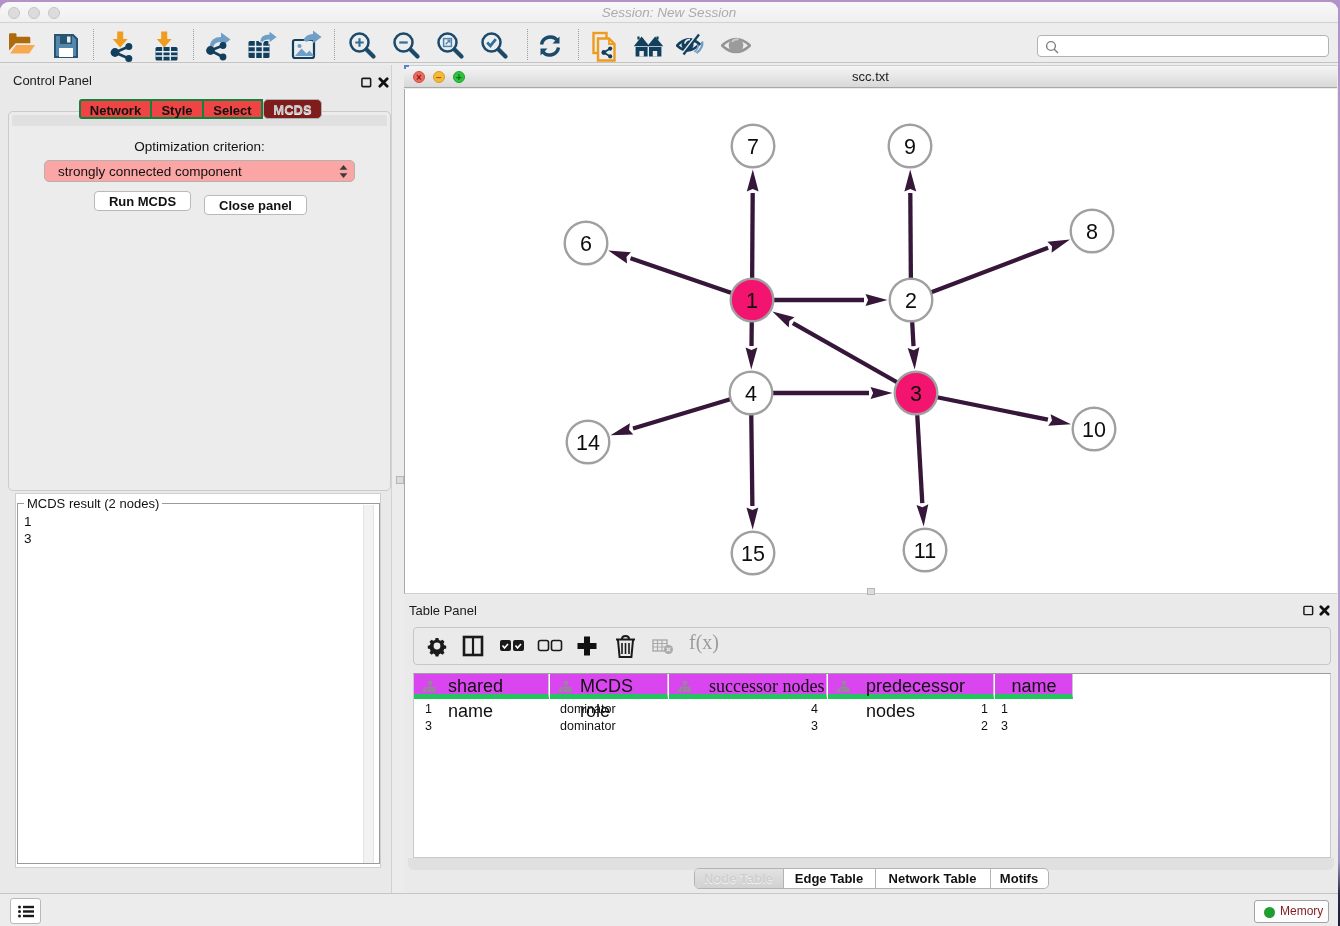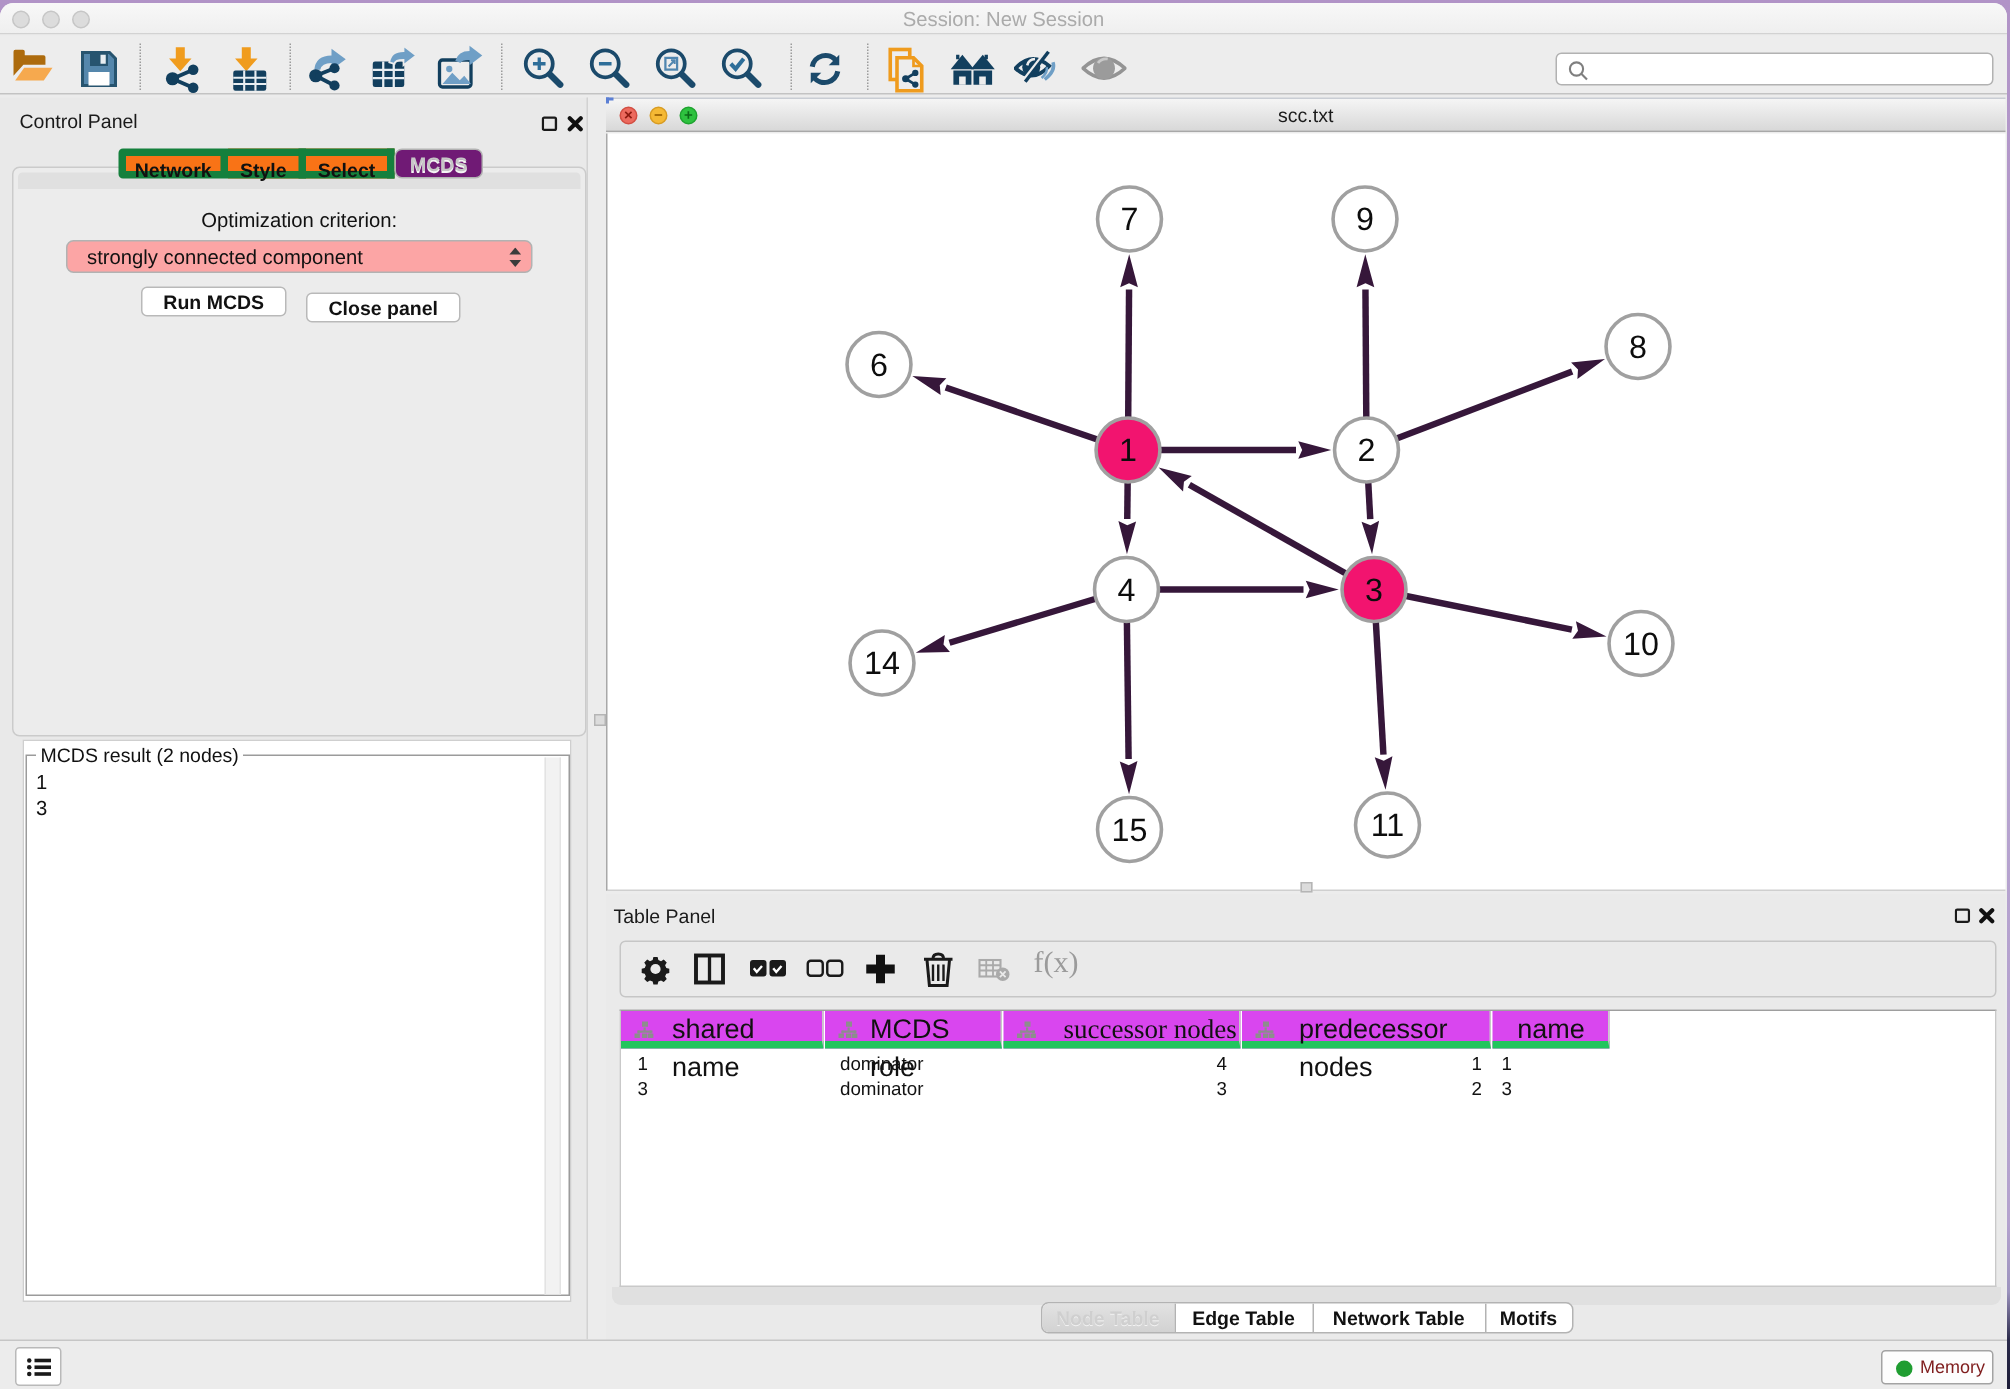--- a/index.html
+++ b/index.html
@@ -6,31 +6,31 @@
   *{box-sizing:border-box;}
   body{font-family:"Liberation Sans", sans-serif;-webkit-font-smoothing:antialiased;}
   #page{position:relative;width:1340px;height:926px;overflow:hidden;
     background:linear-gradient(180deg,#b193c7 0%,#b7a3d0 40%,#b4a2ce 88%,#9c93be 93%,#2a2a4a 96.5%,#1d1d38 100%);}
   .abs{position:absolute;}
   #app{position:absolute;left:0;top:2px;width:1338px;height:924px;background:#ececec;border-radius:9px 9px 0 0;}
   
   #titlebar{position:absolute;left:0;top:0;width:1338px;height:21px;
     background:linear-gradient(#f8f8f8,#efefef);border-bottom:1px solid #d2d2d2;border-radius:9px 9px 0 0;}
   .tdot{position:absolute;top:5px;width:12px;height:12px;border-radius:50%;background:#dcdcdc;border:1px solid #c6c6c6;}
-  #wtitle{position:absolute;top:0;left:0;width:100%;text-align:center;font-size:13.5px;color:#ababab;line-height:21px;}
+  #wtitle{position:absolute;top:0;left:0;width:100%;text-align:center;font-size:13.5px;color:#ababab;line-height:21px;font-style:italic;}
   
   #toolbar{position:absolute;left:0;top:22px;width:1338px;height:39px;background:#ededed;border-bottom:1px solid #c3c3c3;}
   .tsep{position:absolute;top:5px;height:31px;width:0;border-left:1px dotted #9c9c9c;}
   .ticon{position:absolute;top:7px;width:30px;height:30px;}
   #searchbox{position:absolute;left:1037px;top:11px;width:292px;height:22px;background:#fff;border:1px solid #b2b2b2;border-radius:4px;}
   
   #cpanel{position:absolute;left:0;top:63px;width:392px;height:828px;background:#e9e9e9;border-right:1px solid #d2d2d2;}
   .ptitle{font-size:13px;color:#1a1a1a;}
   
-  .ctab{position:absolute;top:0;height:20px;background:#f97316;border:5px solid #15803d;font-size:13px;font-weight:bold;color:#111;text-align:center;line-height:19px;z-index:5;}
+  .ctab{position:absolute;top:0;height:20px;background:#ef4444;border:2px solid #15803d;font-size:13px;font-weight:bold;color:#111;text-align:center;line-height:19px;z-index:5;}
   
   #tabpane{position:absolute;left:8px;top:46px;width:383px;height:380px;background:#ececec;border:1px solid #cbcbcb;border-radius:5px;}
   #tabpane .innerstrip{position:absolute;left:3px;top:3px;right:3px;height:11px;background:#e0e0e0;border-radius:3px 3px 0 0;}
   .btn{position:absolute;background:#fff;border:1px solid #b9b9b9;border-radius:4px;font-size:13px;font-weight:bold;color:#111;text-align:center;}
   
   #resultbox{position:absolute;left:15px;top:428px;width:366px;height:375px;background:#fff;border:1px solid #cfcfcf;}
   #fieldset{position:absolute;left:1px;top:9px;width:363px;height:361px;border:1px solid #9b9b9b;}
   #legend{position:absolute;left:6px;top:-8px;background:#fff;padding:0 3px;font-size:13px;color:#111;}
   
   #netwin{position:absolute;left:404px;top:63px;width:933px;height:529px;}
@@ -206,21 +206,21 @@
     <svg style="position:absolute;left:361px;top:12px;" width="11" height="11" viewBox="0 0 12 12">
       <rect x="1" y="1.5" width="9.5" height="9" fill="none" stroke="#1a1a1a" stroke-width="1.7" rx="1"></rect>
     </svg>
     <svg style="position:absolute;left:378px;top:12px;" width="11" height="11" viewBox="0 0 12 12">
       <path d="M2 2 L10 10 M10 2 L2 10" stroke="#111" stroke-width="3" stroke-linecap="round"></path>
     </svg>
 
     <div class="ctab" style="left:79px;top:34px;width:73px;border-radius:3px 0 0 3px;">Network</div>
     <div class="ctab" style="left:152px;top:34px;width:52px;border-left:none;">Style</div>
     <div class="ctab" style="left:204px;top:34px;width:59px;border-left:none;">Select</div>
-    <div class="ctab" style="left:263px;top:34px;width:59px;background:#701a75;border:1px solid #b2b2b2;border-radius:5px;color:#c6c6c6;text-shadow:0 1px 0 #f5f5f5;">MCDS</div>
+    <div class="ctab" style="left:263px;top:34px;width:59px;background:#7f1d1d;border:1px solid #b2b2b2;border-radius:5px;color:#c6c6c6;text-shadow:0 1px 0 #f5f5f5;">MCDS</div>
     <div id="tabpane">
       <div class="innerstrip"></div>
       <div style="position:absolute;left:0;top:27px;width:100%;text-align:center;font-size:13.5px;color:#111;">Optimization criterion:</div>
       <div style="position:absolute;left:35px;top:48px;width:311px;height:22px;background:#fca5a5;border:1px solid #b2b2b2;border-radius:5px;">
         <div style="position:absolute;left:13px;top:0;font-size:13.5px;line-height:21px;color:#111;">strongly connected component</div>
         <svg style="position:absolute;right:6px;top:4px;" width="9" height="13" viewBox="0 0 9 13">
           <path d="M4.5 0 L8.4 4.7 H0.6 z" fill="#3b3b3b"></path>
           <path d="M4.5 13 L8.4 8.3 H0.6 z" fill="#3b3b3b"></path>
         </svg>
       </div>

